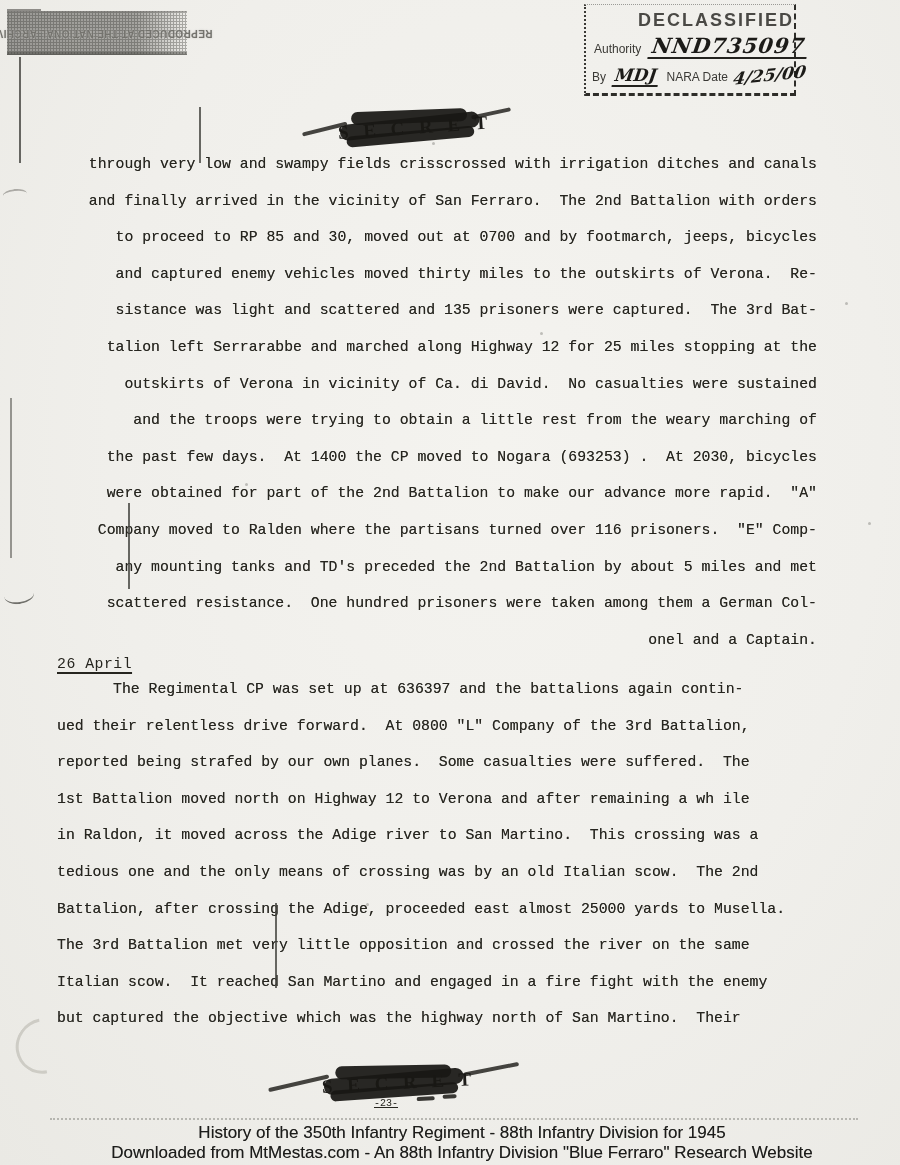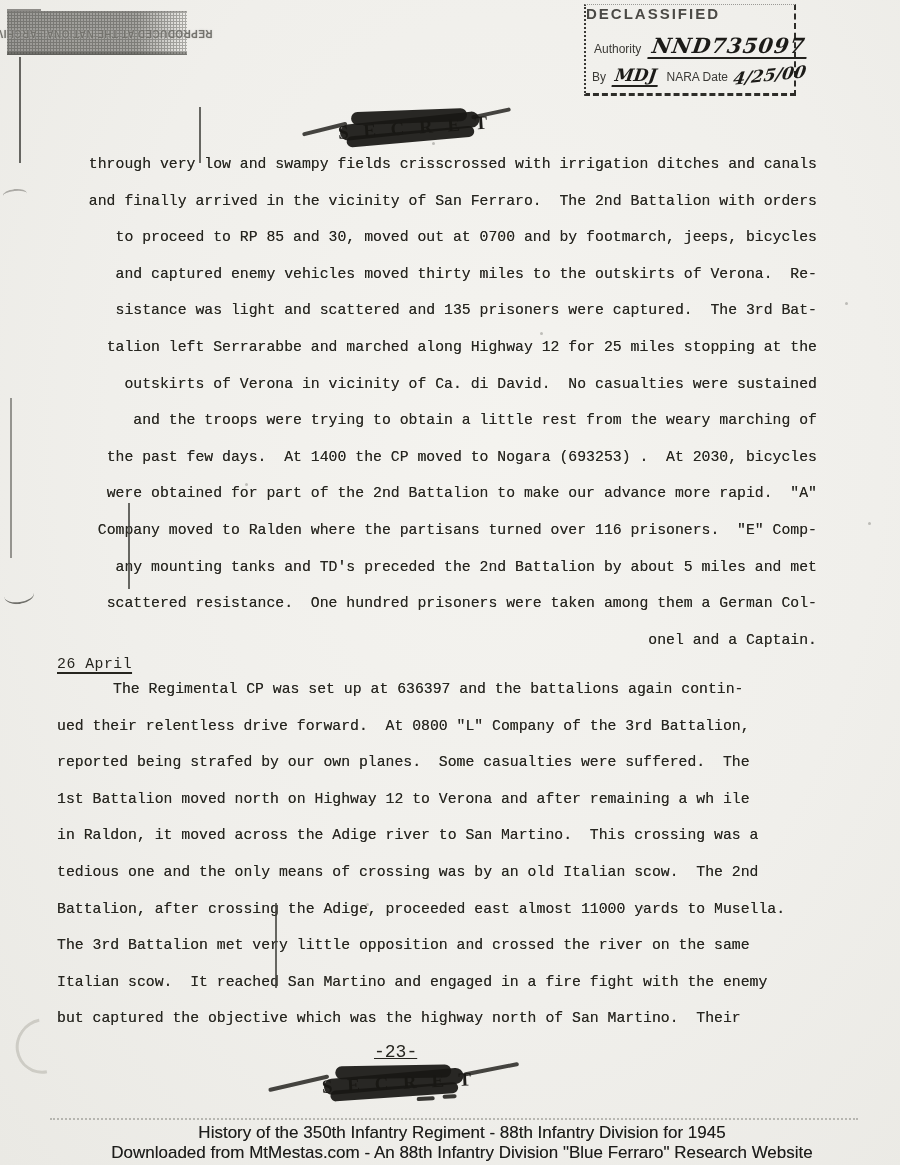--- a/index.html
+++ b/index.html
@@ -30,22 +30,22 @@
   .band-corner { position: absolute; left: 7px; top: 9px; width: 34px; height: 13px; background: rgba(90,89,84,.65); }
 
   
   .stamp-box {
     position: absolute; left: 584px; top: 4px; width: 208px; height: 88px;
     border-left: 2px dotted #3a3935; border-right: 2px dashed #2e2d29;
     border-bottom: 3px dashed #2e2d29; border-top: 1px dotted rgba(70,70,65,.5);
     color: #292824;
   }
   .stamp-title {
-    text-align: left;
-    font-size: 15px; font-weight: bold; letter-spacing: 2px;
+    margin-top: 5px; text-align: right;
+    font-size: 18px; font-weight: bold; letter-spacing: 2px;
     color: #34332f; opacity: .88;
     text-shadow: 1px 0 0 rgba(240,239,235,.55);
   }
   .stamp-row { position: absolute; white-space: nowrap; }
   .row-authority { left: 8px; top: 30px; }
   .row-by { left: 6px; top: 60px; }
   .stamp-label { font-size: 12px; color: #3a3935; }
   .hand {
     display: inline-block;
     font-family: "DejaVu Serif", serif; font-style: italic; font-weight: bold;
@@ -87,23 +87,23 @@
   .tline { height: 36.6px; line-height: 36.6px; white-space: pre; }
   .indent { text-indent: 56px; }
   .heading {
     position: absolute; left: 57px; top: 656px;
     font-family: "Liberation Mono", "DejaVu Sans Mono", monospace;
     font-size: 14.8px; font-weight: normal; color: #26251f;
     text-decoration: underline; text-underline-offset: 4px; text-decoration-thickness: 1.5px;
     letter-spacing: .5px;
   }
   .page-number {
-    position: absolute; left: 374px; top: 1042px;
+    position: absolute; left: 374px; top: 1098px;
     font-family: "Liberation Mono", "DejaVu Sans Mono", monospace;
-    font-size: 18px; color: #26251f; text-decoration: underline;
+    font-size: 10px; color: #26251f; text-decoration: underline;
   }
 
   
   .vline { position: absolute; width: 1.5px; background: rgba(68,67,62,.8); }
   .vl1 { left: 19px;  top: 57px;  height: 106px; }
   .vl2 { left: 199px; top: 107px; height: 56px; }
   .vl3 { left: 128px; top: 503px; height: 86px; }
   .vl4 { left: 10px;  top: 398px; height: 160px; opacity: .65; }
   .vl5 { left: 275px; top: 903px; height: 85px; }
   .curve-mark {
@@ -188,21 +188,21 @@
 
   <div class="heading">26 April</div>
 
   <div class="body-text para2">
     <div class="tline indent">The Regimental CP was set up at 636397 and the battalions again contin-</div>
     <div class="tline">ued their relentless drive forward.  At 0800 "L" Company of the 3rd Battalion,</div>
     <div class="tline">reported being strafed by our own planes.  Some casualties were suffered.  The</div>
     <div class="tline">1st Battalion moved north on Highway 12 to Verona and after remaining a wh ile</div>
     <div class="tline">in Raldon, it moved across the Adige river to San Martino.  This crossing was a</div>
     <div class="tline">tedious one and the only means of crossing was by an old Italian scow.  The 2nd</div>
-    <div class="tline">Battalion, after crossing the Adige, proceeded east almost 11000 yards to Musella.</div>
+    <div class="tline">Battalion, after crossing the Adige, proceeded east almost 25000 yards to Musella.</div>
     <div class="tline">The 3rd Battalion met very little opposition and crossed the river on the same</div>
     <div class="tline">Italian scow.  It reached San Martino and engaged in a fire fight with the enemy</div>
     <div class="tline">but captured the objective which was the highway north of San Martino.  Their</div>
   </div>
 
   <div class="page-number">-23-</div>
 
   <div class="secret secret-bottom">
     <span class="secret-text">S E C R E T</span>
     <span class="scribble sc1"></span>

